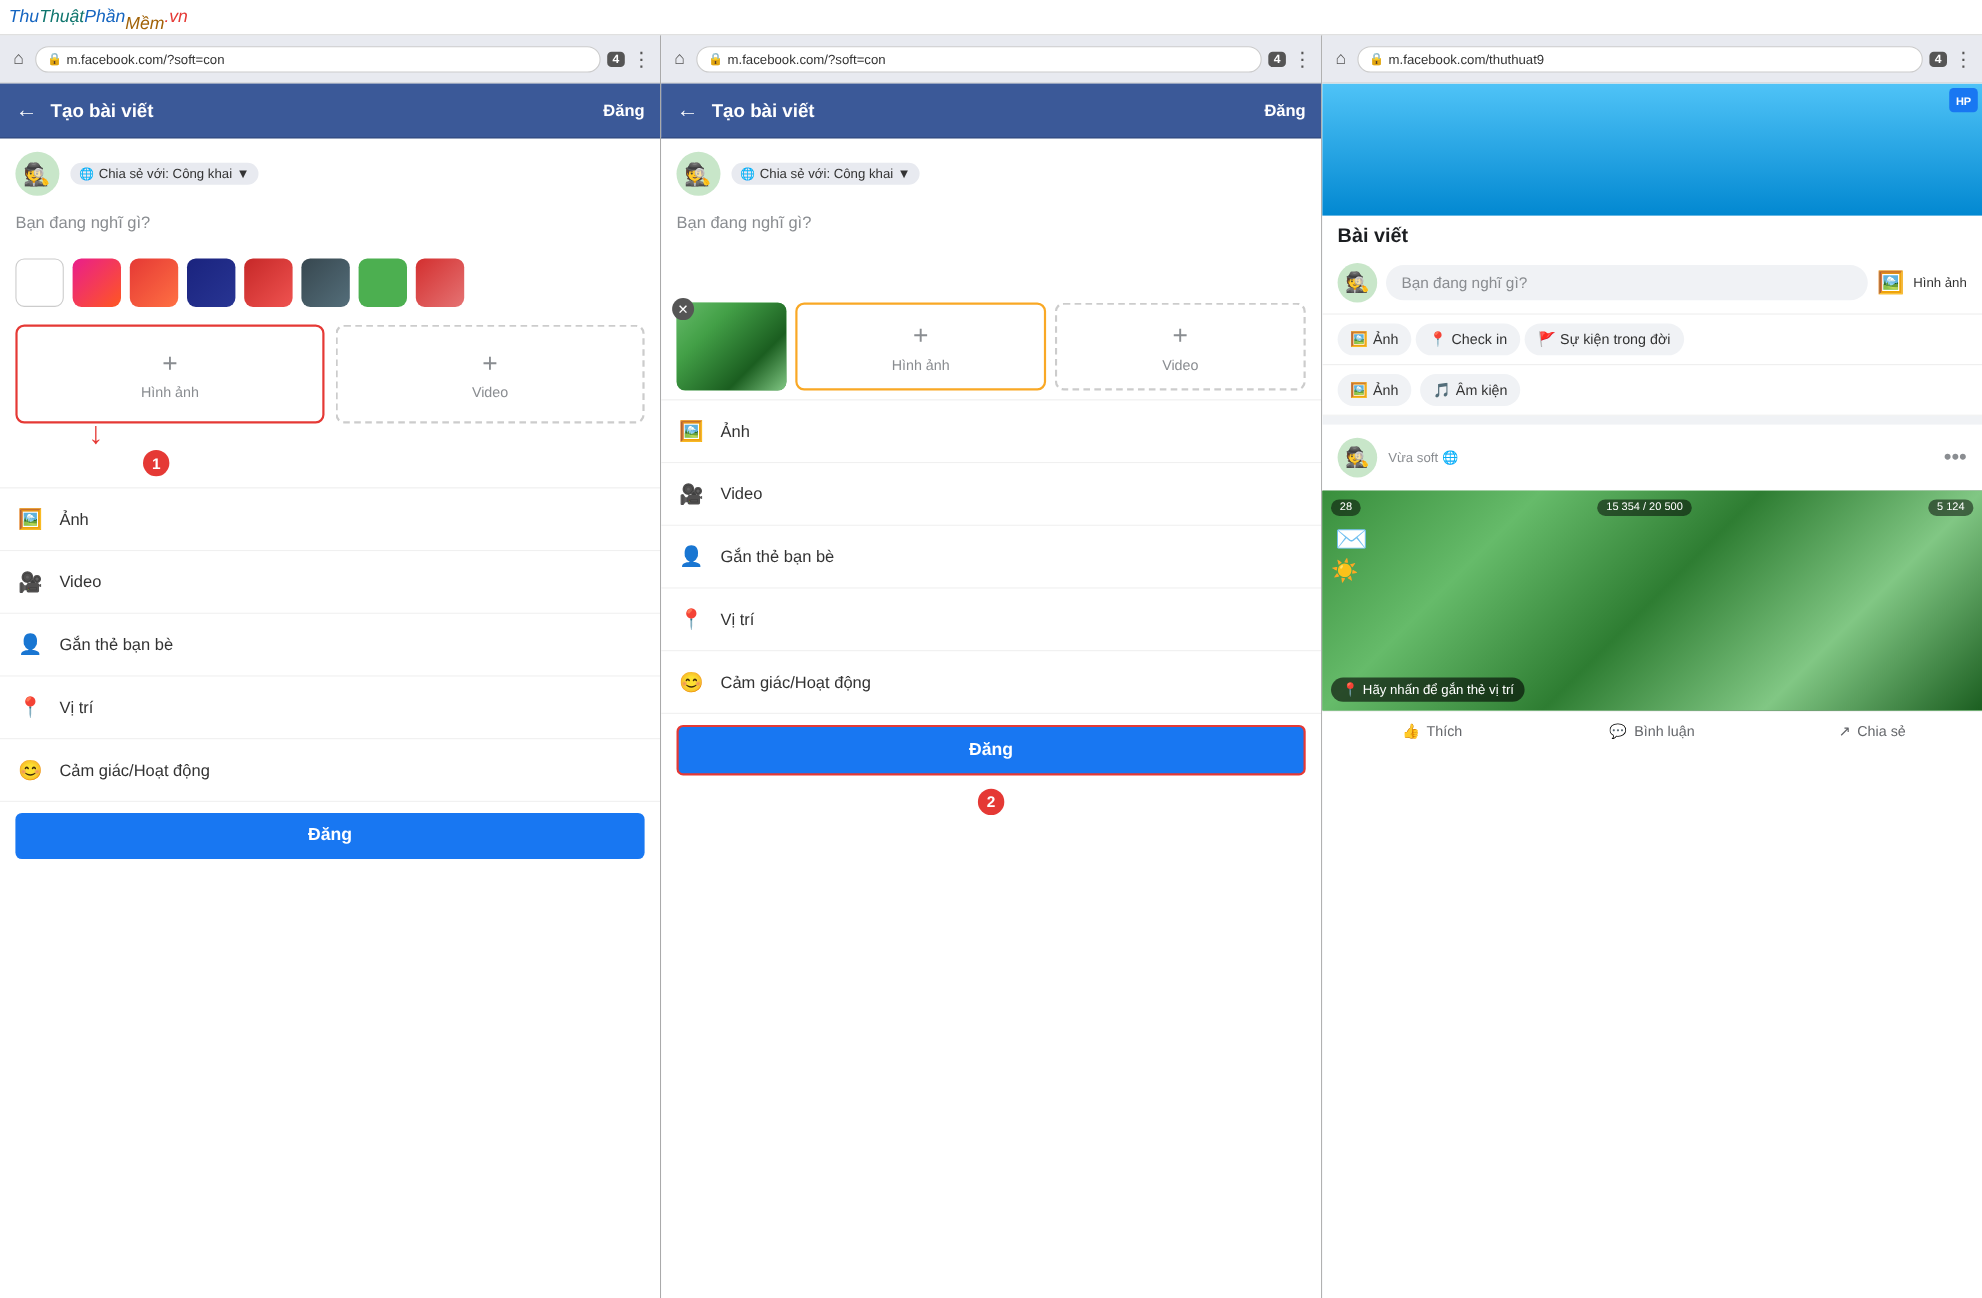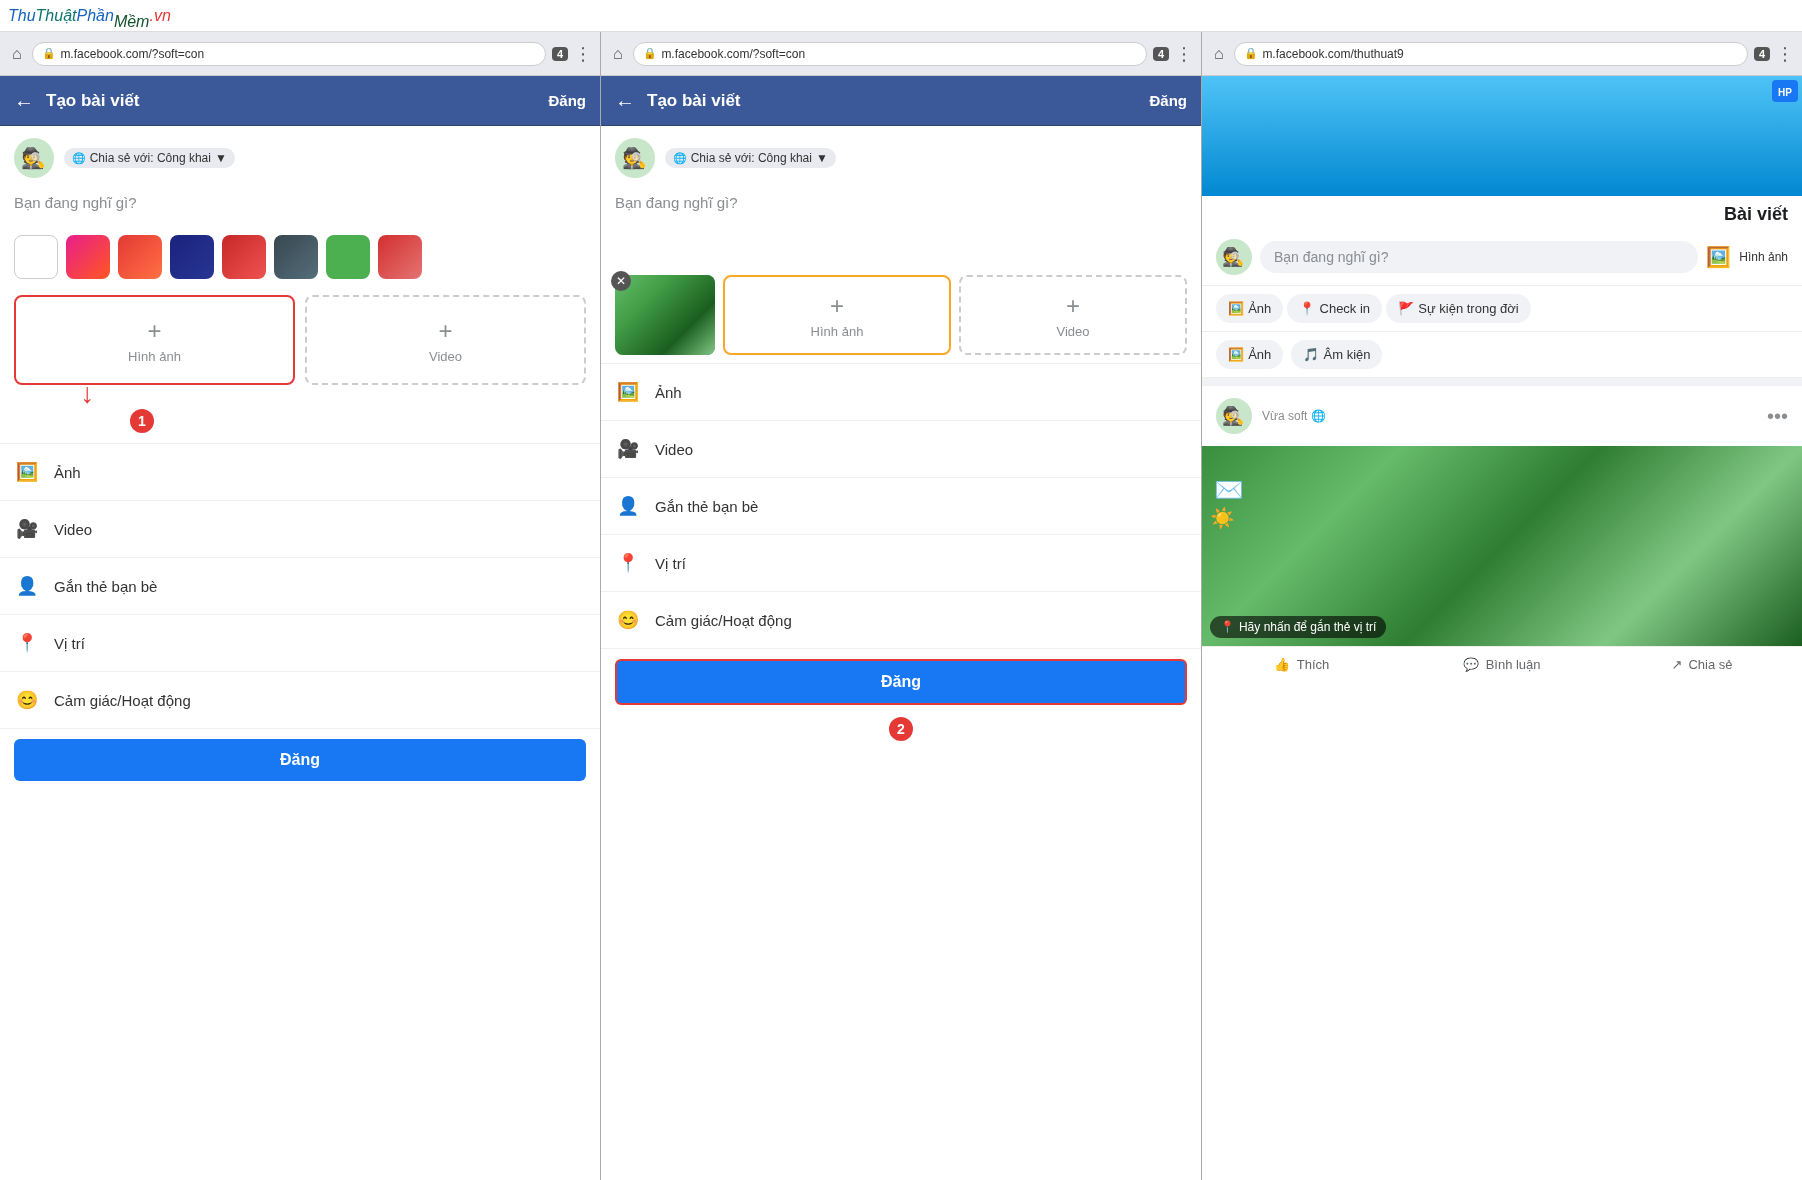--- a/index.html
+++ b/index.html
@@ -24,21 +24,21 @@
     }
     .logo-img {
       height: 24px;
       display: flex;
       align-items: center;
       font-style: italic;
     }
     .logo-thu { color: #1565c0; }
     .logo-thuat { color: #0f766e; }
     .logo-phan { color: #1565c0; }
-    .logo-mem { color: #14532d; margin-top: 13px; }
+    .logo-mem { color: #a16207; margin-top: 13px; }
     .logo-vn { color: #e53935; }
 
     
     .panels-container {
       display: flex;
       flex: 1;
       overflow: hidden;
     }
 
     
@@ -322,21 +322,20 @@
       color: #333;
       cursor: pointer;
       margin: 0 14px 10px;
       width: calc(100% - 28px);
     }
     .section-title {
       font-size: 18px;
       font-weight: bold;
       color: #1c1e21;
       padding: 8px 14px 4px;
-      text-align: right;
     }
     .post-composer-row {
       display: flex;
       align-items: center;
       gap: 8px;
       padding: 10px 14px;
       border-bottom: 1px solid #eee;
     }
     .composer-input {
       flex: 1;
@@ -723,20 +722,25 @@
                 <span>🌐</span>
               </div>
             </div>
             <span class="post-more">•••</span>
           </div>
 
           <div class="post-game-image">
 
             <div style="position:absolute; top:0; left:0; right:0; bottom:0; background:linear-gradient(135deg, #388e3c 0%, #66bb6a 25%, #2e7d32 50%, #81c784 75%, #1b5e20 100%);"></div>
 
+            <div class="game-hud">
+              <span class="hud-badge">28</span>
+              <span class="hud-badge">15 354 / 20 500</span>
+              <span class="hud-badge">5 124</span>
+            </div>
 
             <div style="position:absolute; top:30px; left:12px; font-size:24px;">✉️</div>
             <div style="position:absolute; top:60px; left:8px; font-size:20px;">☀️</div>
 
             <div class="location-tag">
               <span>📍</span>
               <span>Hãy nhấn để gắn thẻ vị trí</span>
             </div>
           </div>
 

